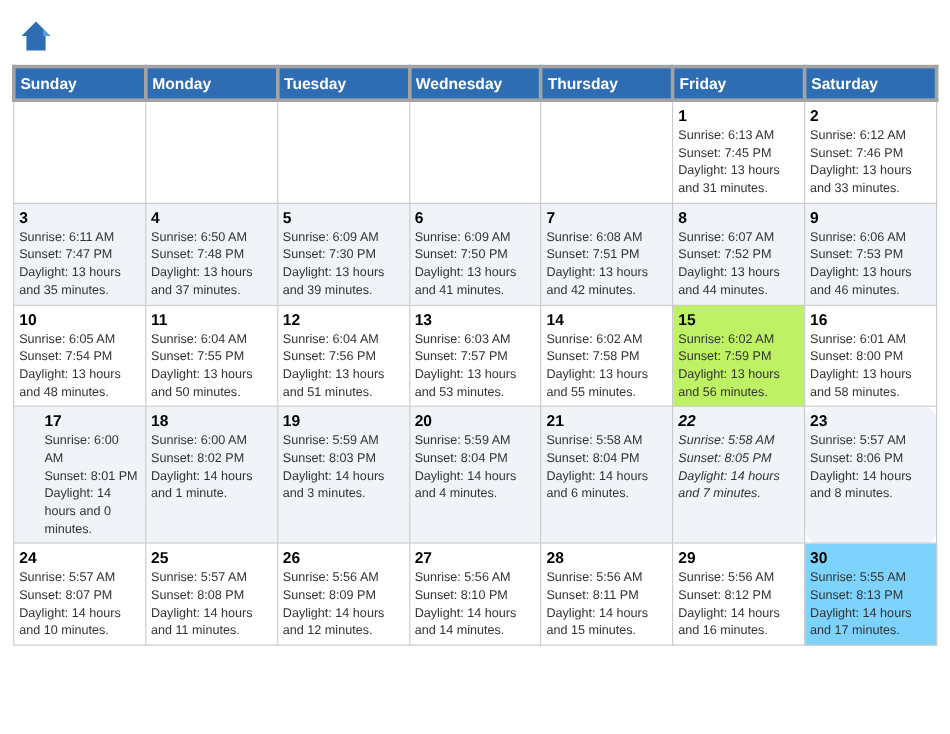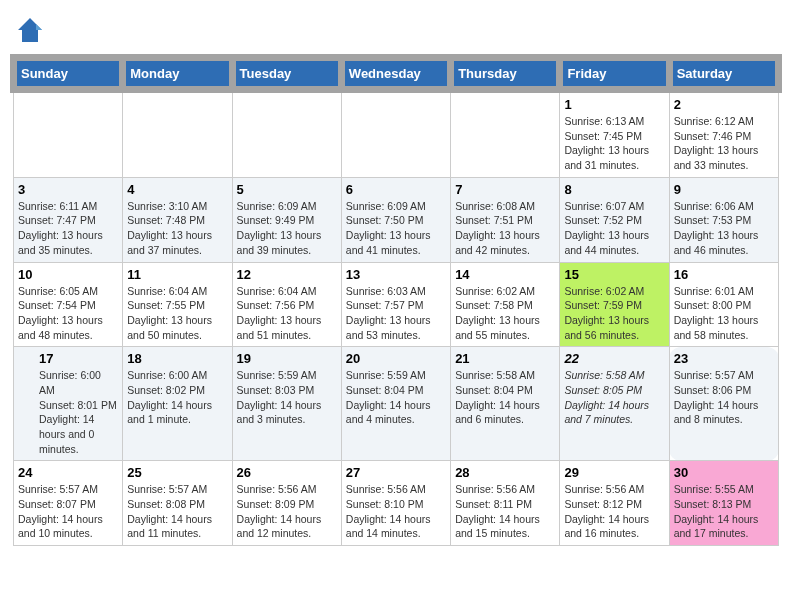--- a/index.html
+++ b/index.html
@@ -54,21 +54,21 @@
       border-collapse: collapse;
       font-size: 11px;
     }
     thead tr th {
       background-color: #2e6db4;
       color: #fff;
       padding: 5px 4px;
       text-align: left;
       font-size: 13px;
       font-weight: bold;
-      border: 7px solid #a3a3a3;
+      border: 3px solid #a3a3a3;
     }
     tbody tr td {
       border: 1px solid #ccc;
       vertical-align: top;
       padding: 4px 4px;
       width: 14.28%;
       min-height: 80px;
       background: #fff;
     }
     tbody tr:nth-child(odd) td {
@@ -157,28 +157,28 @@
       </tr>
       <tr>
         <td style="background: rgb(240, 244, 248);">
           <span class="day-num">3</span>
           <div class="day-info">Sunrise: 6:11 AM</div>
           <div class="day-info">Sunset: 7:47 PM</div>
           <div class="day-info">Daylight: 13 hours and 35 minutes.</div>
         </td>
         <td style="background: rgb(240, 244, 248);">
           <span class="day-num">4</span>
-          <div class="day-info">Sunrise: 3:10 AM</div>
+          <div class="day-info">Sunrise: 6:50 AM</div>
           <div class="day-info">Sunset: 7:48 PM</div>
           <div class="day-info">Daylight: 13 hours and 37 minutes.</div>
         </td>
         <td style="background: rgb(240, 244, 248);">
           <span class="day-num">5</span>
           <div class="day-info">Sunrise: 6:09 AM</div>
-          <div class="day-info">Sunset: 9:49 PM</div>
+          <div class="day-info">Sunset: 7:30 PM</div>
           <div class="day-info">Daylight: 13 hours and 39 minutes.</div>
         </td>
         <td style="background: rgb(240, 244, 248);">
           <span class="day-num">6</span>
           <div class="day-info">Sunrise: 6:09 AM</div>
           <div class="day-info">Sunset: 7:50 PM</div>
           <div class="day-info">Daylight: 13 hours and 41 minutes.</div>
         </td>
         <td style="background: rgb(240, 244, 248);">
           <span class="day-num">7</span>
@@ -317,21 +317,21 @@
           <div class="day-info">Sunrise: 5:56 AM</div>
           <div class="day-info">Sunset: 8:11 PM</div>
           <div class="day-info">Daylight: 14 hours and 15 minutes.</div>
         </td>
         <td style="background: rgb(255, 255, 255);">
           <span class="day-num">29</span>
           <div class="day-info">Sunrise: 5:56 AM</div>
           <div class="day-info">Sunset: 8:12 PM</div>
           <div class="day-info">Daylight: 14 hours and 16 minutes.</div>
         </td>
-        <td style="background: #f9a8d4; margin-top: 31px;">
+        <td style="background: #7dd3fc; margin-top: 31px;">
           <span class="day-num">30</span>
           <div class="day-info">Sunrise: 5:55 AM</div>
           <div class="day-info">Sunset: 8:13 PM</div>
           <div class="day-info">Daylight: 14 hours and 17 minutes.</div>
         </td>
       </tr>
     </tbody>
 </table>
 
 </body></html>

